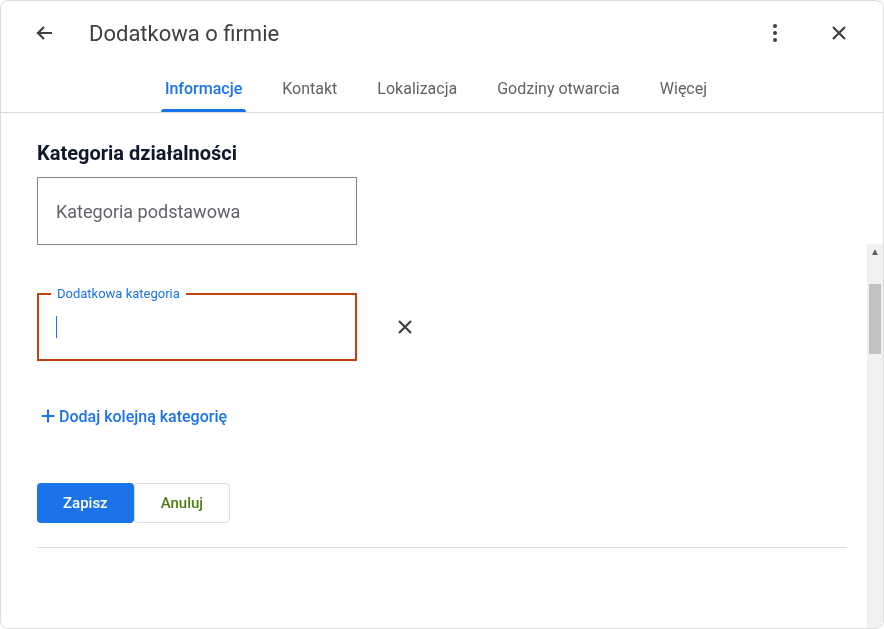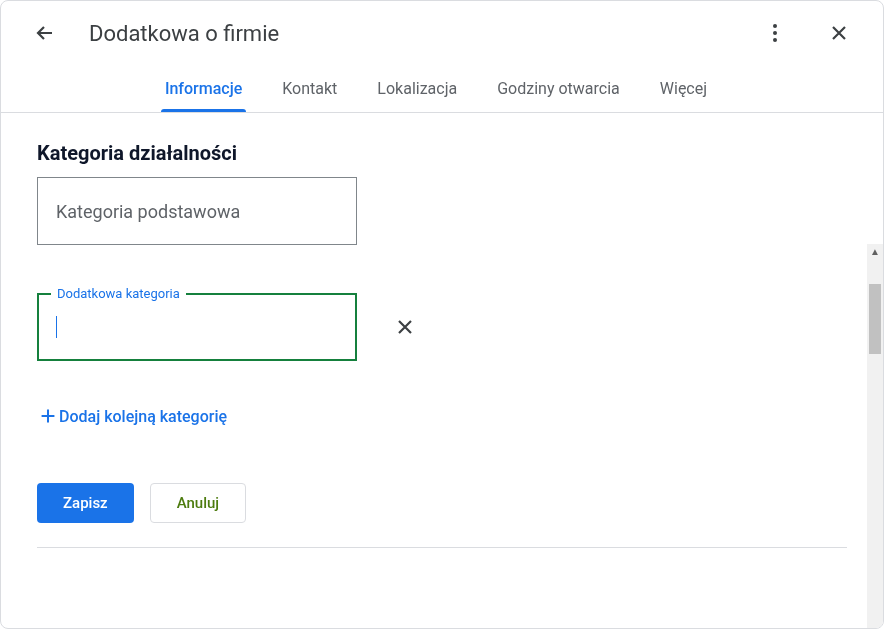--- a/index.html
+++ b/index.html
@@ -135,21 +135,21 @@
     .text-field input::placeholder {
       color: #5f6368;
     }
     .field-row {
       display: flex;
       align-items: center;
       gap: 28px;
       margin-bottom: 40px;
     }
     .text-field.focused {
-      border: 2px solid #15803d;
+      border: 2px solid #c2410c;
       padding: 0 17px;
     }
     .floating-label {
       position: absolute;
       top: -9px;
       left: 12px;
       background: #fff;
       padding: 0 6px;
       font-size: 13px;
       color: #1a73e8;
@@ -177,21 +177,20 @@
       background: transparent;
       cursor: pointer;
       font-family: inherit;
       padding: 4px 0;
       margin-bottom: 52px;
       font-weight: 500;
       justify-content: center;
     }
     .actions {
       display: flex;
-      gap: 16px;
       margin-bottom: 24px;
     }
     .btn {
       padding: 10px 26px;
       border-radius: 4px;
       font-size: 15px;
       font-family: inherit;
       cursor: pointer;
       font-weight: 500;
     }

